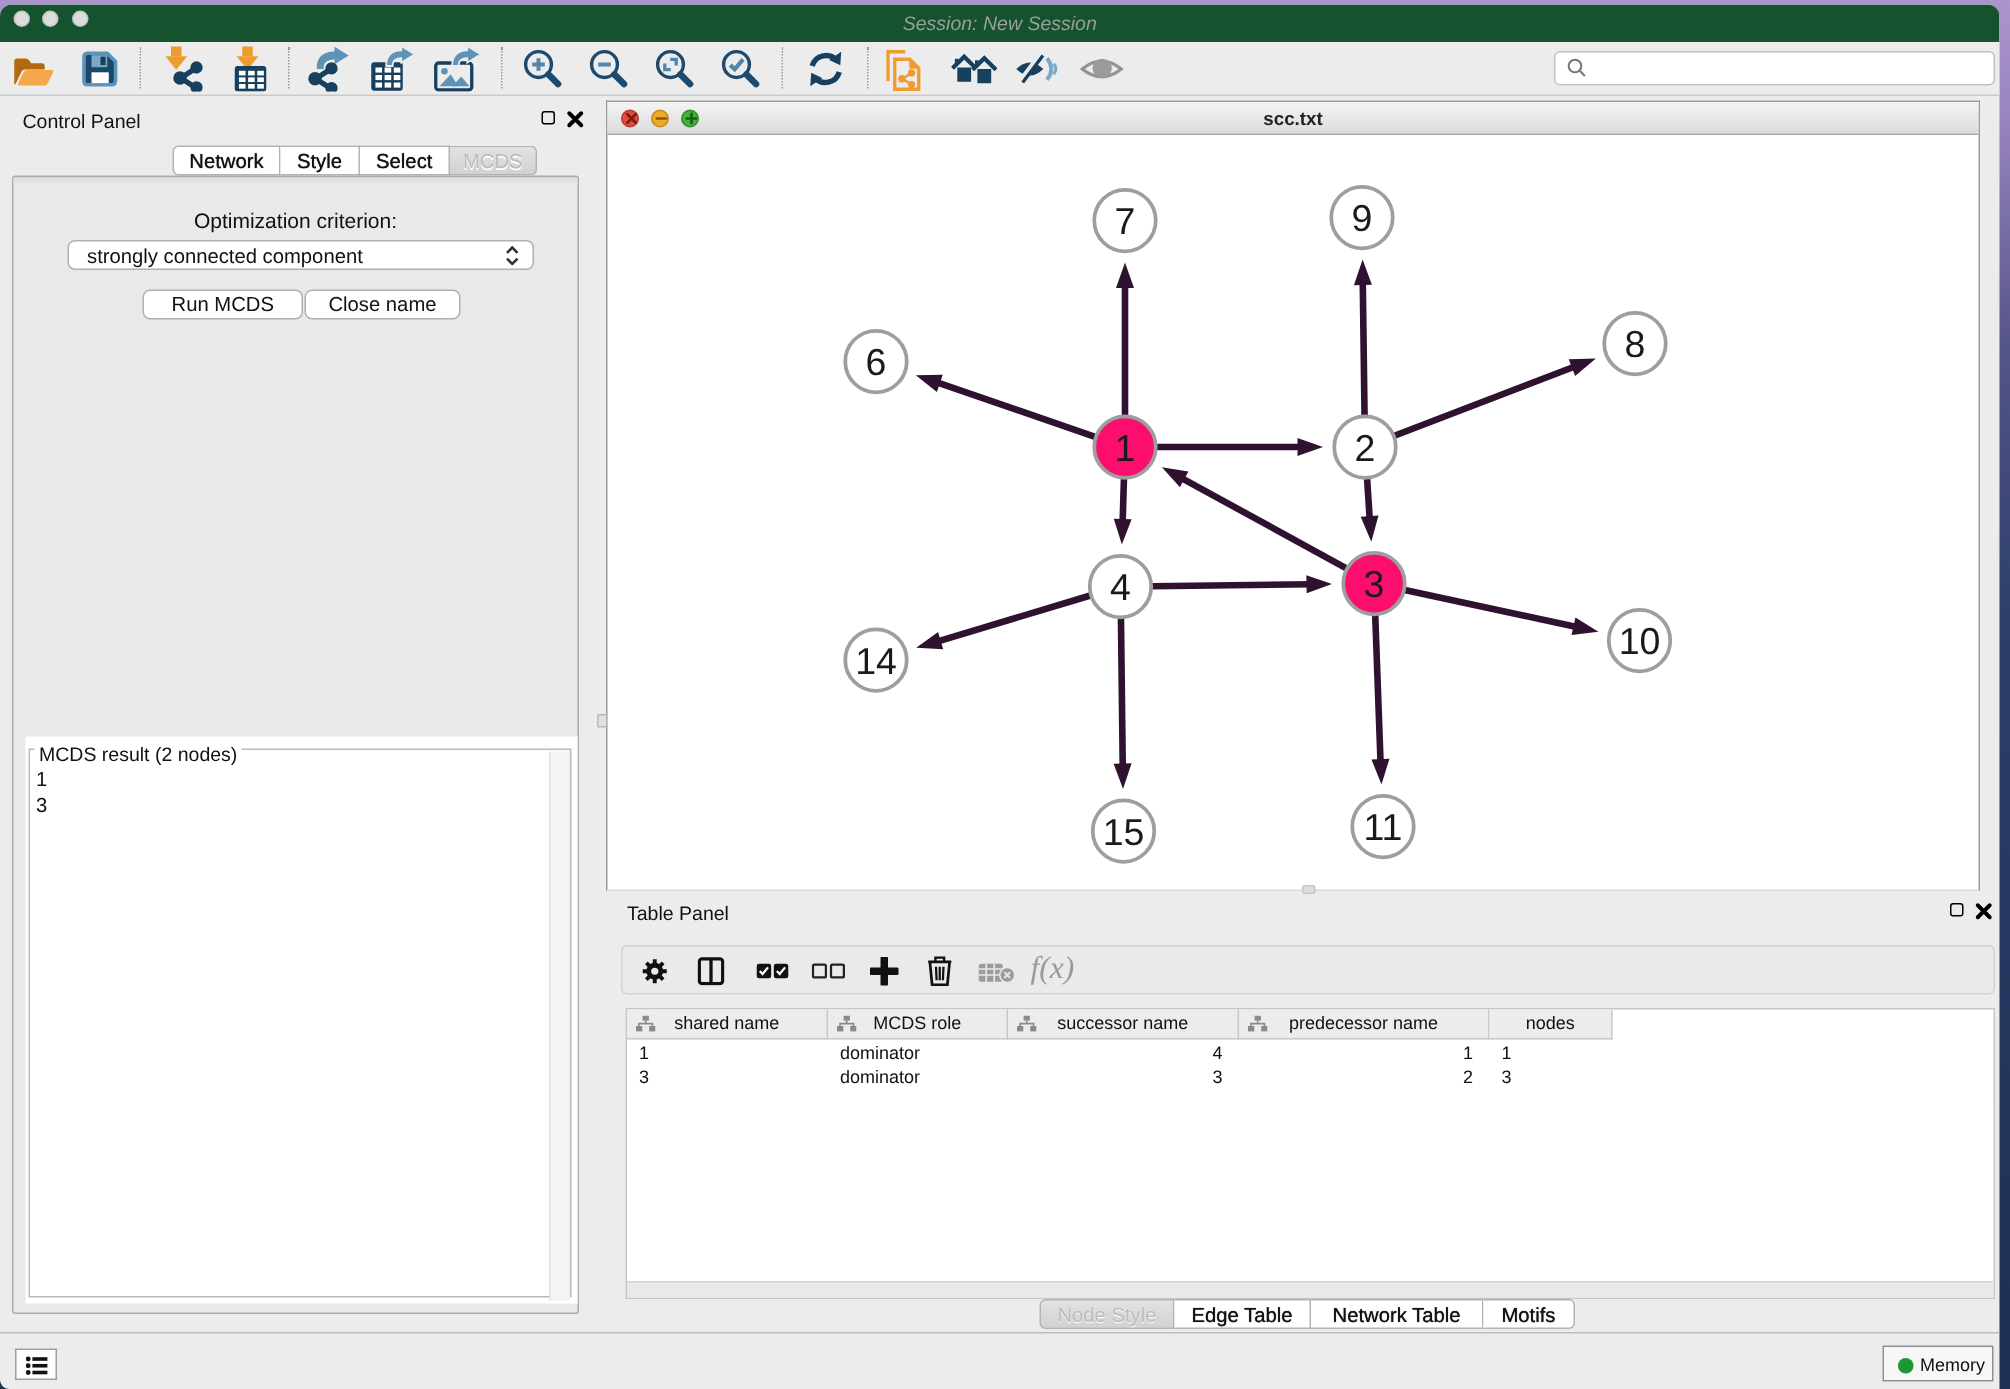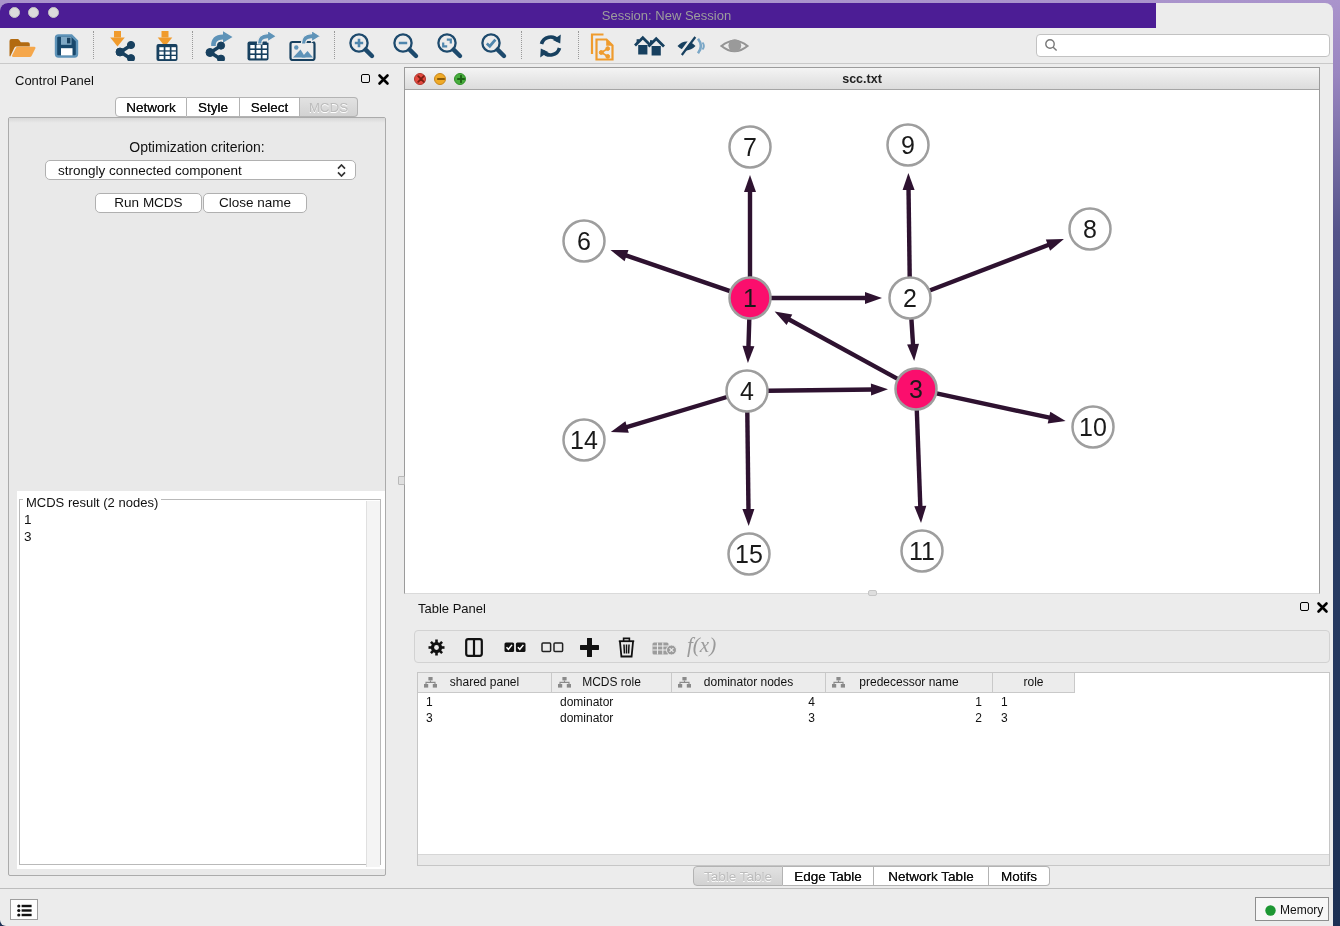--- a/index.html
+++ b/index.html
@@ -2,21 +2,21 @@
 <html><head>
 <meta charset="utf-8">
 <style>
 html,body{margin:0;padding:0;}
 body{width:1340px;height:926px;position:relative;overflow:hidden;
  font-family:"Liberation Sans",sans-serif;
  background:linear-gradient(180deg,#aa94cc 0%,#9a86c0 8%,#55548a 25%,#2c3f68 45%,#1c3054 100%);}
 .abs{position:absolute;}
 #appwin{position:absolute;left:0;top:3px;width:1333px;height:923px;
  background:#ececec;border-radius:8px 8px 0 6px;overflow:hidden;}
-#titlebar{position:absolute;left:0;top:0;width:1156px;height:25px;background:#4c1d95;}
+#titlebar{position:absolute;left:0;top:0;width:1333px;height:25px;background:#14532d;font-style:italic;}
 .tl{position:absolute;top:3.5px;width:11px;height:11px;border-radius:50%;
  background:#dcdcdc;border:1px solid #c3c3c3;box-sizing:border-box;}
 #wtitle{position:absolute;top:5px;left:0;width:1333px;text-align:center;
  font-size:13px;color:#9d9d9d;}
 #toolbar{position:absolute;left:0;top:25px;width:1333px;height:35px;background:#ececec;
  border-bottom:1px solid #c9c9c9;}
 .sep{position:absolute;top:3px;height:28px;width:0;border-left:1px dotted #999;}
 .ticon{position:absolute;top:0;}
 #searchbox{position:absolute;left:1036px;top:6px;width:292px;height:21px;background:#fff;
  border:1px solid #c2c2c2;border-radius:4px;}
@@ -405,25 +405,25 @@
         <line x1="5.5" y1="0.5" x2="5.5" y2="12.5"></line>
         <line x1="10.8" y1="0.5" x2="10.8" y2="12.5"></line>
       </g>
       <circle cx="19.5" cy="8" r="5" fill="#9c9c9c" stroke="#eaeaea" stroke-width="1"></circle>
       <path d="M17.6,6.1 L21.4,9.9 M21.4,6.1 L17.6,9.9" stroke="#eaeaea" stroke-width="1.3"></path>
     </svg>
 
     <div class="abs" style="left:272px;top:2px;font-family:'Liberation Serif',serif;font-style:italic;font-size:21px;color:#9a9a9a;">f(x)</div>
   </div>
   <div id="tbl">
-    <div class="th" style="left:0px;width:134px;">shared panel</div>
+    <div class="th" style="left:0px;width:134px;">shared name</div>
     <div class="th" style="left:134px;width:120px;">MCDS role</div>
-    <div class="th" style="left:254px;width:154px;">dominator nodes</div>
+    <div class="th" style="left:254px;width:154px;">successor name</div>
     <div class="th" style="left:408px;width:167px;">predecessor name</div>
-    <div class="th" style="left:575px;width:82px;">role</div>
+    <div class="th" style="left:575px;width:82px;">nodes</div>
     <svg class="abs" style="left:6px;top:4px;" width="13" height="11" viewBox="0 0 13 11">
         <g fill="#8a8a8a">
           <rect x="4.4" y="0" width="4.2" height="3.4"></rect>
           <rect x="0" y="7" width="4.2" height="3.6"></rect>
           <rect x="8.8" y="7" width="4.2" height="3.6"></rect>
         </g>
         <path d="M6.5,3.4 L6.5,5.4 M2,7 L2,5.4 L11,5.4 L11,7" fill="none" stroke="#8a8a8a" stroke-width="1.1"></path>
       </svg>
     <svg class="abs" style="left:140px;top:4px;" width="13" height="11" viewBox="0 0 13 11">
         <g fill="#8a8a8a">
@@ -455,21 +455,21 @@
     <div class="td" style="left:408px;top:21px;width:156px;text-align:right;">1</div>
     <div class="td" style="left:583px;top:21px;">1</div>
     <div class="td" style="left:8px;top:37px;">3</div>
     <div class="td" style="left:142px;top:37px;">dominator</div>
     <div class="td" style="left:254px;top:37px;width:143px;text-align:right;">3</div>
     <div class="td" style="left:408px;top:37px;width:156px;text-align:right;">2</div>
     <div class="td" style="left:583px;top:37px;">3</div>
     <div id="tbl-bottom"></div>
   </div>
   <div class="tabs" style="left:693px;top:863px;">
-    <div class="tab first sel" style="width:90px;">Table Table</div>
+    <div class="tab first sel" style="width:90px;">Node Style</div>
     <div class="tab" style="width:91px;">Edge Table</div>
     <div class="tab" style="width:115px;">Network Table</div>
     <div class="tab last" style="width:61px;">Motifs</div>
   </div>
   <div id="statusdiv"></div>
   <div id="statusbtn">
     <svg class="abs" style="left:6px;top:4px;" width="15" height="13" viewBox="0 0 15 13">
       <g fill="#111">
         <circle cx="1.8" cy="2" r="1.6"></circle>
           <circle cx="1.8" cy="6.5" r="1.6"></circle>

